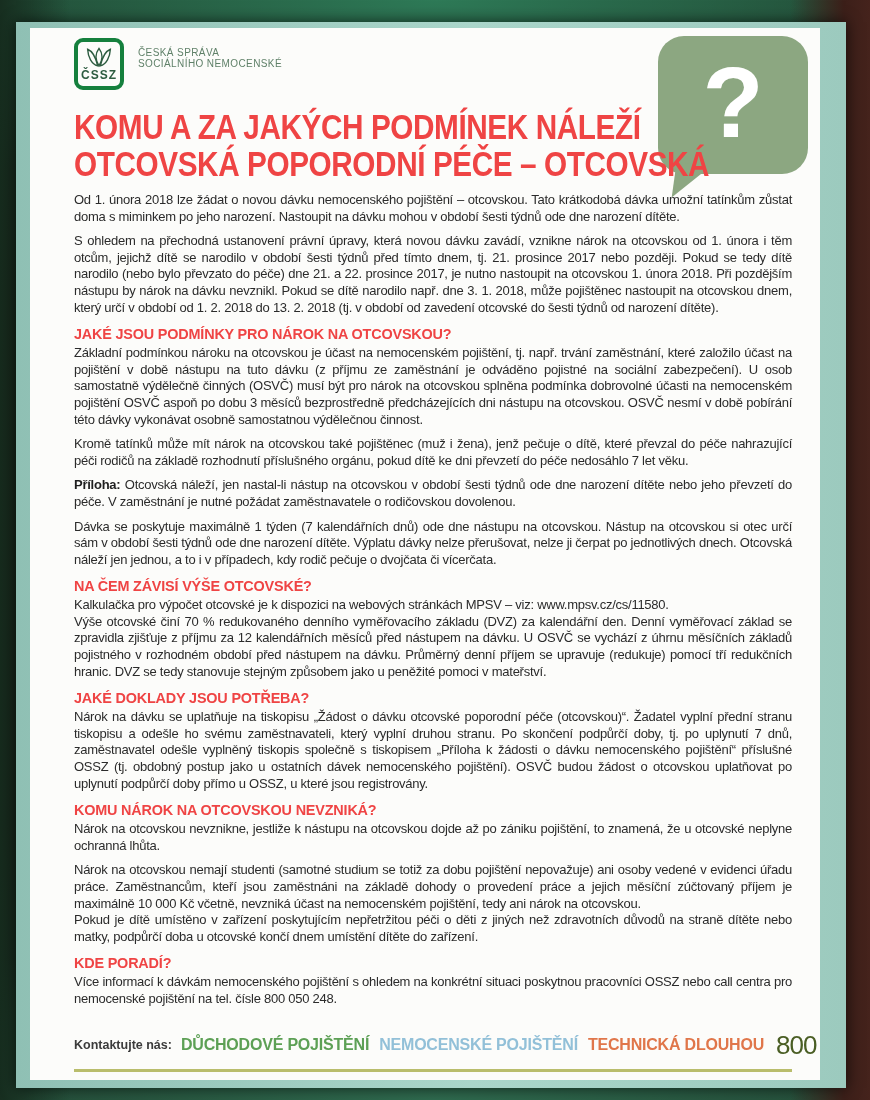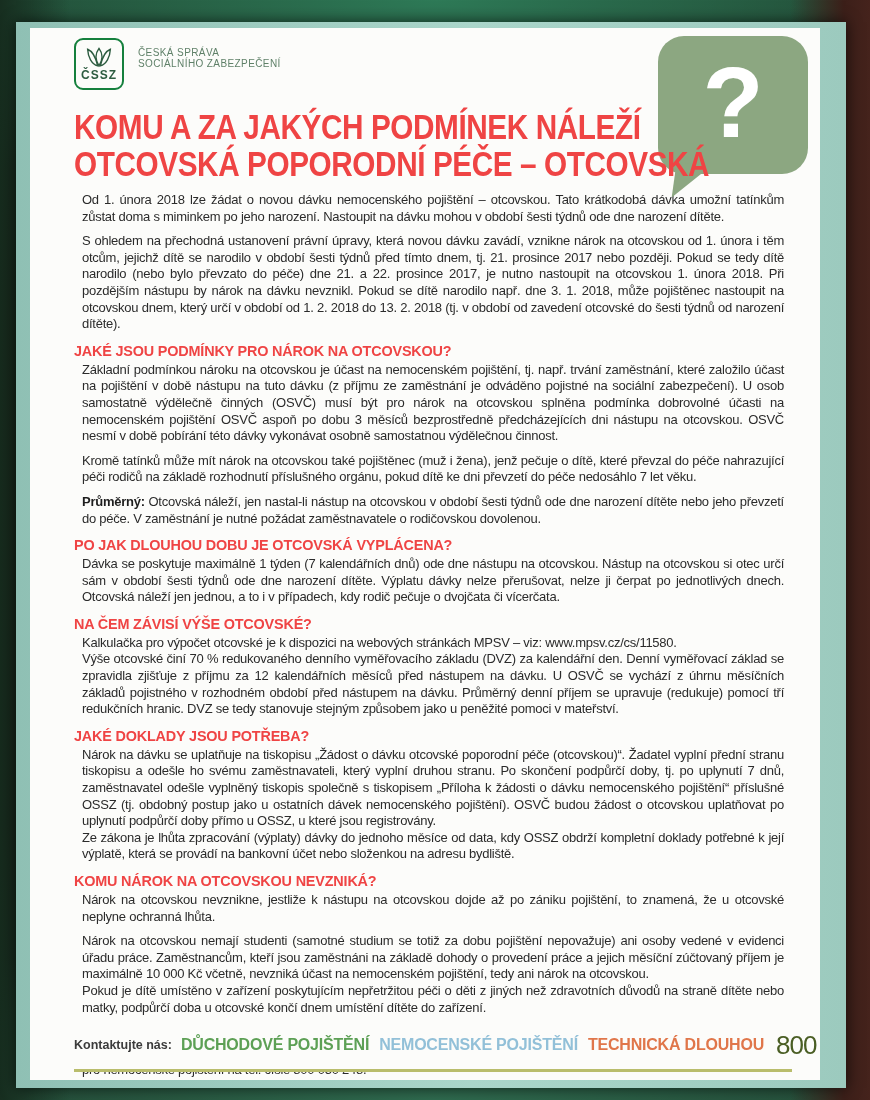--- a/index.html
+++ b/index.html
@@ -18,39 +18,39 @@
       linear-gradient(180deg,#1b2e22 0%, #191410 30%, #161110 75%, #1c3527 100%);
   }
   .mat{position:absolute;left:16px;top:22px;right:24px;bottom:12px;
     background:linear-gradient(90deg,#8fc0b4,#aad6ca 55%,#9ccabe);
     box-shadow:0 0 14px rgba(0,0,0,.65);}
   .page{position:absolute;left:30px;top:28px;right:50px;bottom:20px;
     background:#fcfcfa;overflow:hidden;padding:8px 28px 0 44px;box-sizing:border-box;}
 
   
   .hdr{display:flex;align-items:flex-start;margin-top:2px;height:56px;}
-  .logo-box{width:50px;height:52px;border:2px solid #15803d;border-radius:9px;
+  .logo-box{width:50px;height:52px;border:4px solid #15803d;border-radius:9px;
     display:flex;flex-direction:column;align-items:center;justify-content:center;box-sizing:border-box;}
   .logo-abbr{font-size:12px;font-weight:bold;color:#2d5c40;letter-spacing:1px;line-height:12px;}
   .org{margin-left:14px;padding-top:9px;font-size:10px;font-weight:normal;color:#5f8068;
     letter-spacing:.4px;line-height:11px;}
 
   
   .bubble{position:absolute;right:12px;top:8px;width:150px;height:138px;
     background:#8ca781;border-radius:26px;display:flex;align-items:center;justify-content:center;}
   .bubble .tail{position:absolute;left:16px;bottom:-26px;width:0;height:0;
     border-top:36px solid #8ca781;border-right:34px solid transparent;transform:rotate(8deg);}
   .qmark{color:#fff;font-size:100px;font-weight:bold;line-height:100px;margin-top:-6px;}
 
   
   h1{margin:14px 0 10px;font-size:35px;line-height:37px;color:#ef4444;font-weight:bold;}
   .cond{display:inline-block;transform:scaleX(.85);transform-origin:0 50%;white-space:nowrap;letter-spacing:-.5px;}
 
   
-  .page p{margin:0 8px 8px;font-size:13px;line-height:16.6px;color:#2b2b2b;
+  .page p{margin:0 0 8px;font-size:13px;line-height:16.6px;color:#2b2b2b;
     text-align:justify;letter-spacing:-.25px;}
   p.joined{margin-top:-8px;}
   h2{margin:9px 0 3px;font-size:15.5px;line-height:17px;color:#ef4444;font-weight:bold;}
   h2 .cond2{display:inline-block;transform:scaleX(.93);transform-origin:0 50%;white-space:nowrap;letter-spacing:-.2px;}
   strong{color:#1e1e1e;}
 
   
   .footer{position:absolute;left:44px;right:28px;bottom:8px;background:#fcfcfa;
     display:flex;align-items:center;white-space:nowrap;
     border-bottom:3px solid #b9bd6c;padding:4px 0 7px;}
@@ -81,52 +81,50 @@
           <g fill="none" stroke="#2d5c40" stroke-width="1.6">
             <path d="M16 1 C 11.5 7, 11.5 14, 16 21 C 20.5 14, 20.5 7, 16 1 Z"></path>
             <path d="M3 2 C 8 4, 12.5 12, 14.5 21 C 7.5 19, 3.5 11, 3 2 Z"></path>
             <path d="M29 2 C 24 4, 19.5 12, 17.5 21 C 24.5 19, 28.5 11, 29 2 Z"></path>
           </g>
         </svg>
         <div class="logo-abbr">ČSSZ</div>
       </div>
       <div class="org">
         <div>ČESKÁ SPRÁVA</div>
-        <div>SOCIÁLNÍHO ZABEZPEČENÍ</div>
+        <div>SOCIÁLNÍHO NEMOCENSKÉ</div>
       </div>
     </div>
 
     <div class="bubble">
       <div class="tail"></div>
       <span class="qmark">?</span>
     </div>
 
     <h1>
       <span class="cond">KOMU A ZA JAKÝCH PODMÍNEK NÁLEŽÍ</span><br>
       <span class="cond">OTCOVSKÁ POPORODNÍ PÉČE – OTCOVSKÁ</span>
     </h1>
 
     <p>Od 1. února 2018 lze žádat o novou dávku nemocenského pojištění – otcovskou. Tato krátkodobá dávka umožní tatínkům zůstat doma s miminkem po jeho narození. Nastoupit na dávku mohou v období šesti týdnů ode dne narození dítěte.</p>
     <p>S ohledem na přechodná ustanovení právní úpravy, která novou dávku zavádí, vznikne nárok na otcovskou od 1. února i těm otcům, jejichž dítě se narodilo v období šesti týdnů před tímto dnem, tj. 21. prosince 2017 nebo později. Pokud se tedy dítě narodilo (nebo bylo převzato do péče) dne 21. a 22. prosince 2017, je nutno nastoupit na otcovskou 1. února 2018. Při pozdějším nástupu by nárok na dávku nevznikl. Pokud se dítě narodilo např. dne 3. 1. 2018, může pojištěnec nastoupit na otcovskou dnem, který určí v období od 1. 2. 2018 do 13. 2. 2018 (tj. v období od zavedení otcovské do šesti týdnů od narození dítěte).</p>
 
     <h2><span class="cond2">JAKÉ JSOU PODMÍNKY PRO NÁROK NA OTCOVSKOU?</span></h2>
     <p>Základní podmínkou nároku na otcovskou je účast na nemocenském pojištění, tj. např. trvání zaměstnání, které založilo účast na pojištění v době nástupu na tuto dávku (z příjmu ze zaměstnání je odváděno pojistné na sociální zabezpečení). U osob samostatně výdělečně činných (OSVČ) musí být pro nárok na otcovskou splněna podmínka dobrovolné účasti na nemocenském pojištění OSVČ aspoň po dobu 3 měsíců bezprostředně předcházejících dni nástupu na otcovskou. OSVČ nesmí v době pobírání této dávky vykonávat osobně samostatnou výdělečnou činnost.</p>
     <p>Kromě tatínků může mít nárok na otcovskou také pojištěnec (muž i žena), jenž pečuje o dítě, které převzal do péče nahrazující péči rodičů na základě rozhodnutí příslušného orgánu, pokud dítě ke dni převzetí do péče nedosáhlo 7 let věku.</p>
-    <p><strong>Průměrný:</strong> <span>Otcovská náleží, jen nastal-li nástup na otcovskou v období šesti týdnů ode dne narození dítěte nebo jeho převzetí do péče. V zaměstnání je nutné požádat zaměstnavatele o rodičovskou dovolenou.</span></p>
+    <p><strong>Příloha:</strong> <span>Otcovská náleží, jen nastal-li nástup na otcovskou v období šesti týdnů ode dne narození dítěte nebo jeho převzetí do péče. V zaměstnání je nutné požádat zaměstnavatele o rodičovskou dovolenou.</span></p>
 
-    <h2><span class="cond2">PO JAK DLOUHOU DOBU JE OTCOVSKÁ VYPLÁCENA?</span></h2>
     <p>Dávka se poskytuje maximálně 1 týden (7 kalendářních dnů) ode dne nástupu na otcovskou. Nástup na otcovskou si otec určí sám v období šesti týdnů ode dne narození dítěte. Výplatu dávky nelze přerušovat, nelze ji čerpat po jednotlivých dnech. Otcovská náleží jen jednou, a to i v případech, kdy rodič pečuje o dvojčata či vícerčata.</p>
 
     <h2><span class="cond2">NA ČEM ZÁVISÍ VÝŠE OTCOVSKÉ?</span></h2>
     <p>Kalkulačka pro výpočet otcovské je k dispozici na webových stránkách MPSV – viz: www.mpsv.cz/cs/11580.</p>
     <p class="joined">Výše otcovské činí 70 % redukovaného denního vyměřovacího základu (DVZ) za kalendářní den. Denní vyměřovací základ se zpravidla zjišťuje z příjmu za 12 kalendářních měsíců před nástupem na dávku. U OSVČ se vychází z úhrnu měsíčních základů pojistného v rozhodném období před nástupem na dávku. Průměrný denní příjem se upravuje (redukuje) pomocí tří redukčních hranic. DVZ se tedy stanovuje stejným způsobem jako u peněžité pomoci v mateřství.</p>
 
     <h2><span class="cond2">JAKÉ DOKLADY JSOU POTŘEBA?</span></h2>
     <p>Nárok na dávku se uplatňuje na tiskopisu „Žádost o dávku otcovské poporodní péče (otcovskou)“. Žadatel vyplní přední stranu tiskopisu a odešle ho svému zaměstnavateli, který vyplní druhou stranu. Po skončení podpůrčí doby, tj. po uplynutí 7 dnů, zaměstnavatel odešle vyplněný tiskopis společně s tiskopisem „Příloha k žádosti o dávku nemocenského pojištění“ příslušné OSSZ (tj. obdobný postup jako u ostatních dávek nemocenského pojištění). OSVČ budou žádost o otcovskou uplatňovat po uplynutí podpůrčí doby přímo u OSSZ, u které jsou registrovány.</p>
-    <p class="joined">Ze zákona je lhůta zpracování (výplaty) dávky do jednoho měsíce od data, kdy OSSZ obdrží kompletní doklady potřebné k její výplatě, která se provádí na bankovní účet nebo složenkou na adresu bydliště.</p>
 
     <h2><span class="cond2">KOMU NÁROK NA OTCOVSKOU NEVZNIKÁ?</span></h2>
     <p>Nárok na otcovskou nevznikne, jestliže k nástupu na otcovskou dojde až po zániku pojištění, to znamená, že u otcovské neplyne ochranná lhůta.</p>
     <p>Nárok na otcovskou nemají studenti (samotné studium se totiž za dobu pojištění nepovažuje) ani osoby vedené v evidenci úřadu práce. Zaměstnancům, kteří jsou zaměstnáni na základě dohody o provedení práce a jejich měsíční zúčtovaný příjem je maximálně 10 000 Kč včetně, nevzniká účast na nemocenském pojištění, tedy ani nárok na otcovskou.</p>
     <p class="joined">Pokud je dítě umístěno v zařízení poskytujícím nepřetržitou péči o děti z jiných než zdravotních důvodů na straně dítěte nebo matky, podpůrčí doba u otcovské končí dnem umístění dítěte do zařízení.</p>
 
     <h2><span class="cond2">KDE PORADÍ?</span></h2>
     <p>Více informací k dávkám nemocenského pojištění s ohledem na konkrétní situaci poskytnou pracovníci OSSZ nebo call centra pro nemocenské pojištění na tel. čísle 800 050 248.</p>
 
     <div class="footer">

